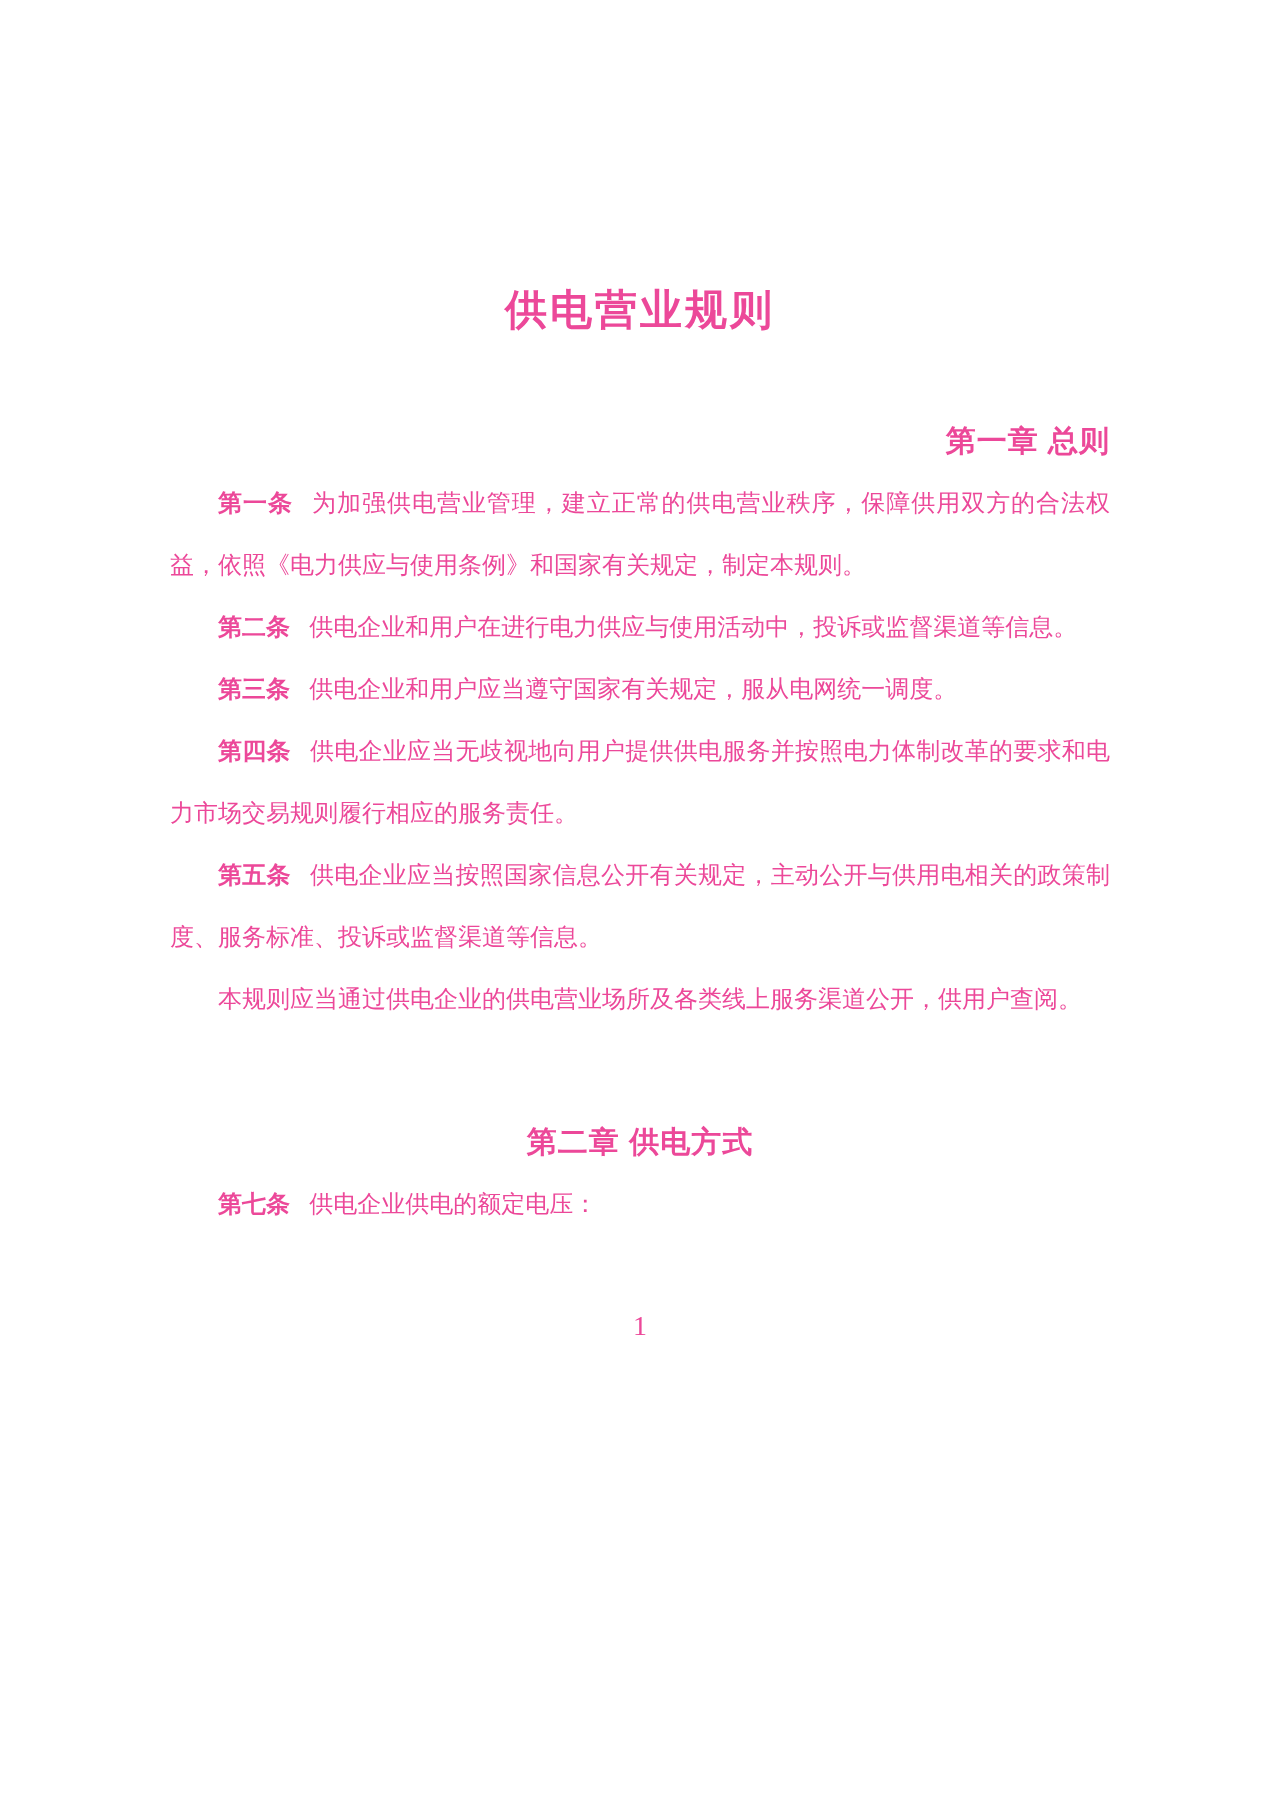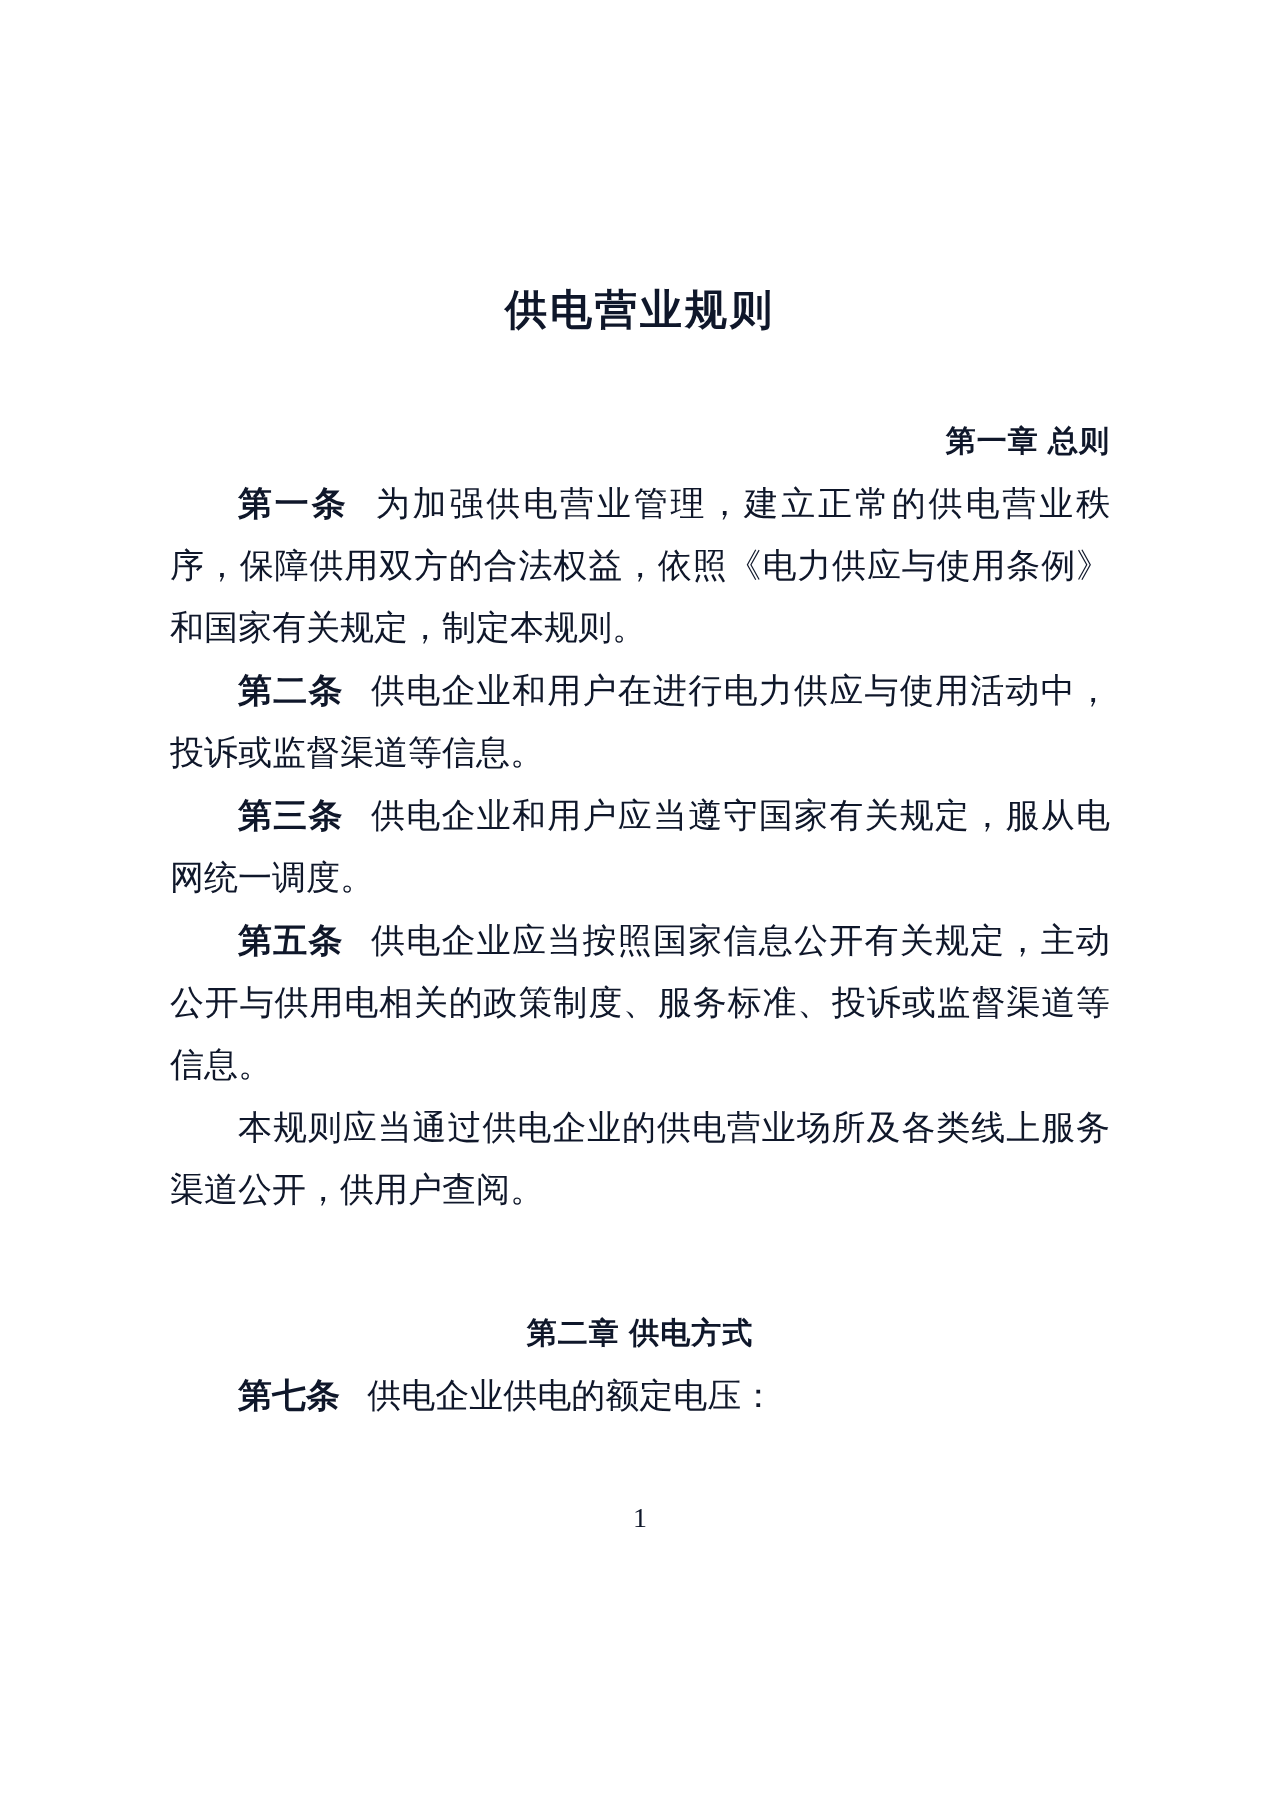--- a/index.html
+++ b/index.html
@@ -6,21 +6,21 @@
   html, body {
     margin: 0;
     padding: 0;
     background: #ffffff;
   }
   .page {
     position: relative;
     width: 1280px;
     height: 1810px;
     background: #ffffff;
-    color: #0f172a;
+    color: #ec4899;
     overflow: hidden;
   }
   .content {
     padding: 0 170px;
   }
   
   .doc-title {
     margin: 285px 0 0 0;
     padding: 0;
     text-align: center;
@@ -41,21 +41,21 @@
     line-height: 62px;
     letter-spacing: 1px;
   }
   .ch1 { margin-top: 75px; text-align: right; }
   .ch2 { margin-top: 81px; }
   
   .article {
     margin: 0;
     padding: 0;
     font-family: "Liberation Serif", "DejaVu Serif", serif;
-    font-size: 34px;
+    font-size: 24px;
     line-height: 62px;
     text-indent: 2em;
     text-align: justify;
     text-justify: inter-ideograph;
   }
   
   .art-label {
     font-family: "Liberation Sans", "DejaVu Sans", sans-serif;
     font-weight: bold;
   }
@@ -77,20 +77,21 @@
     <h1 class="doc-title">供电营业规则</h1>
 
     <h2 class="chapter-heading ch1">第一章 总则</h2>
 
     <p class="article"><span class="art-label">第一条</span><span class="art-text">为加强供电营业管理，建立正常的供电营业秩序，保障供用双方的合法权益，依照《电力供应与使用条例》和国家有关规定，制定本规则。</span></p>
 
     <p class="article"><span class="art-label">第二条</span><span class="art-text">供电企业和用户在进行电力供应与使用活动中，投诉或监督渠道等信息。</span></p>
 
     <p class="article"><span class="art-label">第三条</span><span class="art-text">供电企业和用户应当遵守国家有关规定，服从电网统一调度。</span></p>
 
+    <p class="article"><span class="art-label">第四条</span><span class="art-text">供电企业应当无歧视地向用户提供供电服务并按照电力体制改革的要求和电力市场交易规则履行相应的服务责任。</span></p>
 
     <p class="article"><span class="art-label">第五条</span><span class="art-text">供电企业应当按照国家信息公开有关规定，主动公开与供用电相关的政策制度、服务标准、投诉或监督渠道等信息。</span></p>
 
     <p class="article"><span class="art-label"></span><span class="art-text">本规则应当通过供电企业的供电营业场所及各类线上服务渠道公开，供用户查阅。</span></p>
 
     <h2 class="chapter-heading ch2">第二章 供电方式</h2>
 
 
     <p class="article"><span class="art-label">第七条</span><span class="art-text">供电企业供电的额定电压：</span></p>
 

